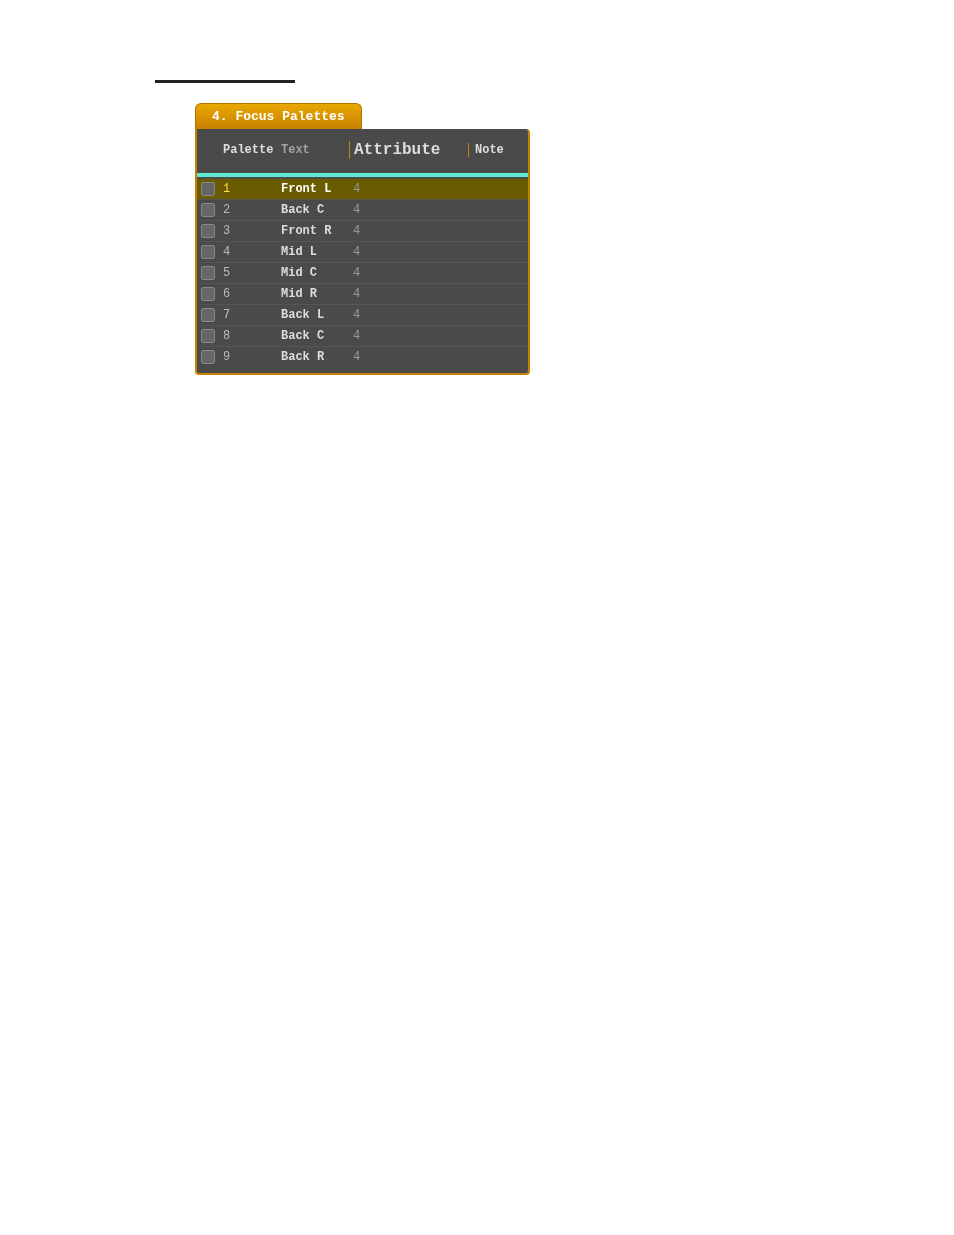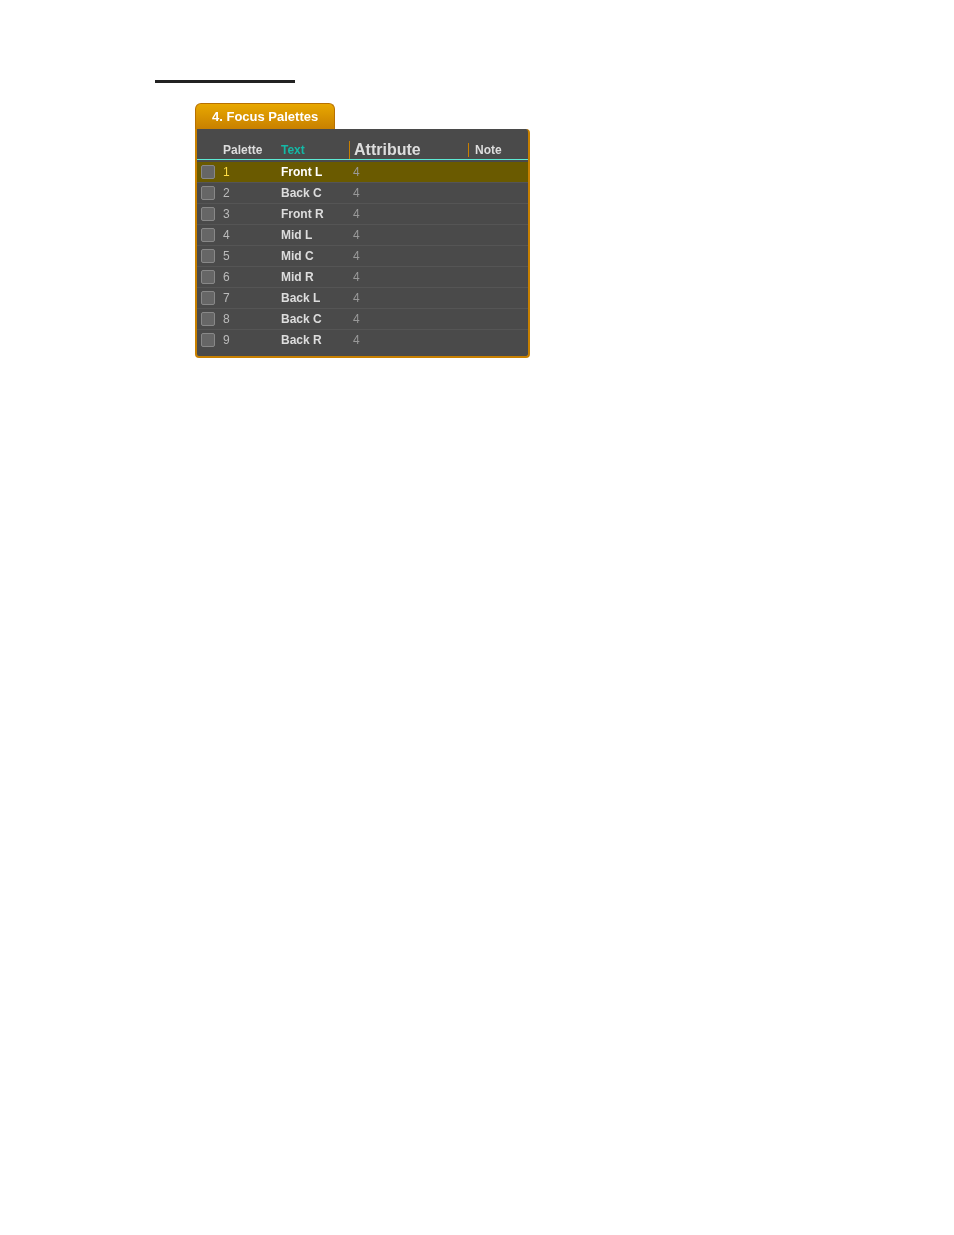--- a/index.html
+++ b/index.html
@@ -15,20 +15,21 @@
       font-family: Arial, sans-serif;
       font-size: 13px;
       color: #333;
     }
 
     .page-content {
       position: relative;
       width: 770px;
       min-height: 1235px;
       padding: 80px 0 0 0;
+      font-family: Liberation Mono, monospace;
     }
 
     .top-line {
       width: 140px;
       height: 3px;
       background-color: #222;
       margin-left: 155px;
       margin-bottom: 20px;
     }
 
@@ -54,43 +55,43 @@
       background-color: #4a4a4a;
       border: 2px solid #c88000;
       border-top: none;
       border-radius: 0 4px 4px 4px;
       padding: 8px 0 6px 0;
     }
 
     .table-header {
       display: flex;
       align-items: center;
-      padding: 4px 0 0 0;
-      border-bottom: 1px solid #5eead4;
+      padding: 4px 0 14px 0;
+      border-bottom: 4px solid #5eead4;
       margin-bottom: 2px;
     }
 
     .col-swatch {
       width: 22px;
       min-width: 22px;
     }
 
     .col-palette {
       width: 58px;
       min-width: 58px;
       color: #ddd;
       font-size: 12px;
       font-weight: bold;
       padding-left: 4px;
     }
 
     .col-text {
       width: 72px;
       min-width: 72px;
-      color: #14b8a6;
+      color: #a3a3a3;
       font-size: 12px;
       font-weight: bold;
       padding-left: 4px;
     }
 
     .col-attribute {
       width: 72px;
       min-width: 72px;
       color: #ddd;
       font-size: 16px;

